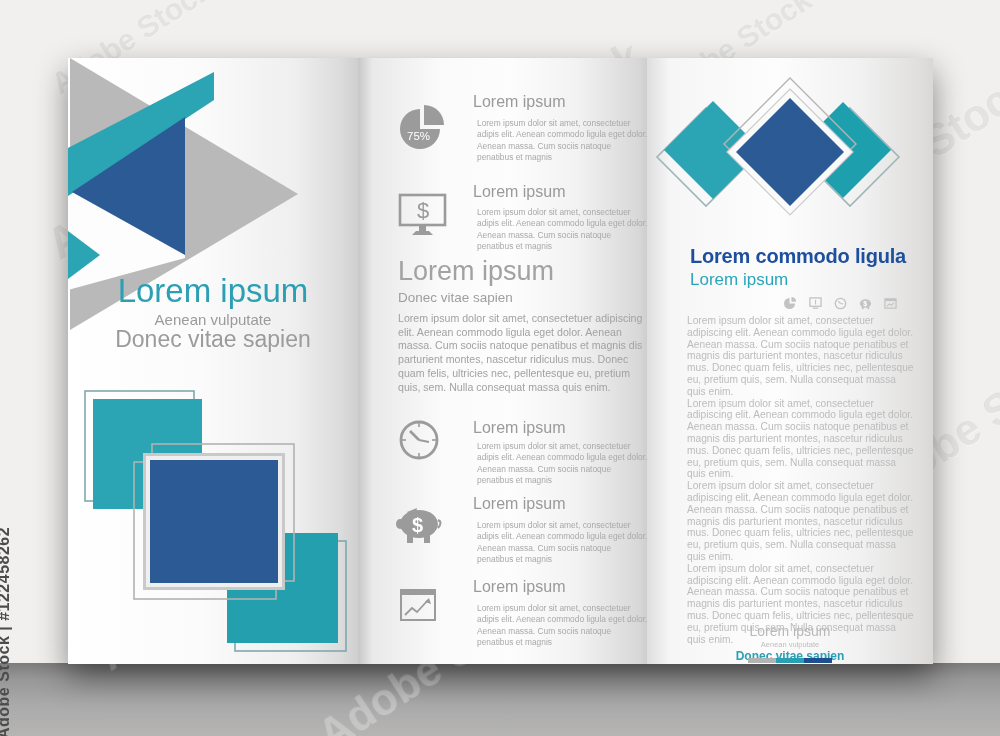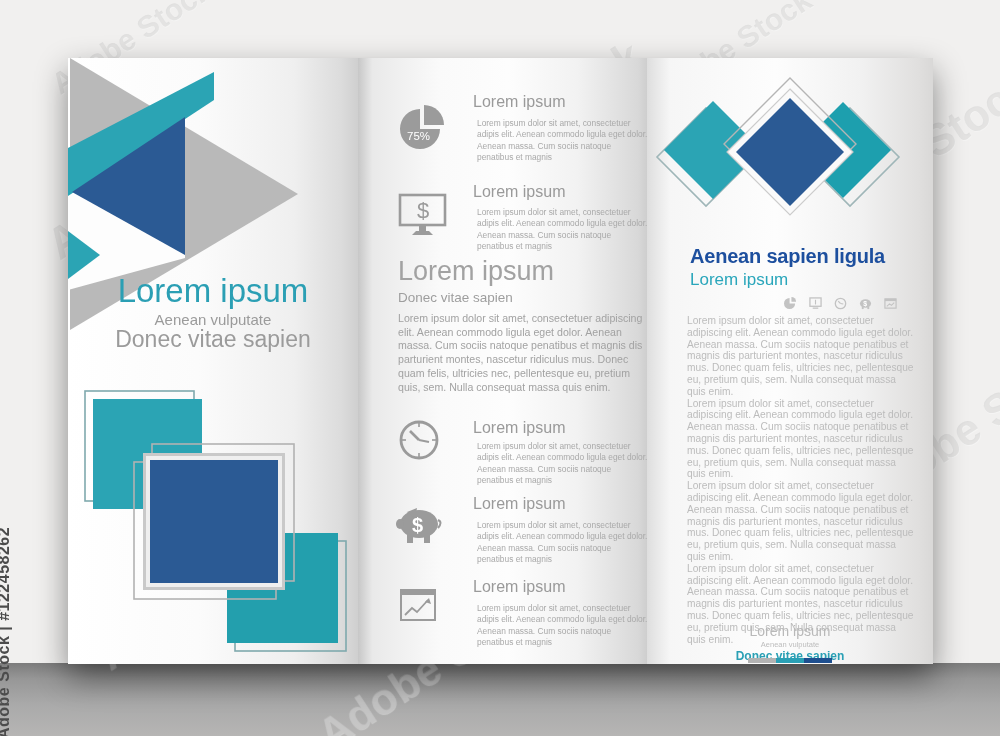--- a/index.html
+++ b/index.html
@@ -176,21 +176,21 @@
       <svg class="abs" style="left:0;top:0;" width="286" height="200" viewBox="0 0 286 200">
         <polygon points="59,50 108,99 59,148 10,99" fill="none" stroke="#9fb6b8" stroke-width="1.6"></polygon>
         <polygon points="66,43 115,92 66,141 17,92" fill="#2ba4b4"></polygon>
         <polygon points="203,50 252,99 203,148 154,99" fill="none" stroke="#9fb6b8" stroke-width="1.6"></polygon>
         <polygon points="196,44 244,92 196,140 148,92" fill="#1d9fae"></polygon>
         <polygon points="143,20 209,86 143,152 77,86" fill="none" stroke="#b5b5b5" stroke-width="1.4"></polygon>
         <polygon points="143,31 206,94 143,157 80,94" fill="#fafafa" stroke="#cccccc" stroke-width="1.2"></polygon>
         <polygon points="143,40 197,94 143,148 89,94" fill="#2b5a94"></polygon>
       </svg>
 
-      <div class="r-heading">Aenean sapien ligula</div>
+      <div class="r-heading">Lorem commodo ligula</div>
       <div class="r-sub">Lorem ipsum</div>
 
       <div class="r-iconrow">
         <svg class="mini-icon" viewBox="0 0 14 14">
           <path d="M6,7 L6,1 A6,6 0 1 0 12,7 Z" fill="#c3c3c3"></path>
           <path d="M8,5 L8,0 A5,5 0 0 1 13,5 Z" fill="#c3c3c3"></path>
         </svg>
         <svg class="mini-icon" viewBox="0 0 14 14">
           <rect x="1" y="1" width="12" height="9" fill="none" stroke="#c3c3c3" stroke-width="1.4"></rect>
           <line x1="7" y1="3" x2="7" y2="8" stroke="#c3c3c3" stroke-width="1.2"></line>

